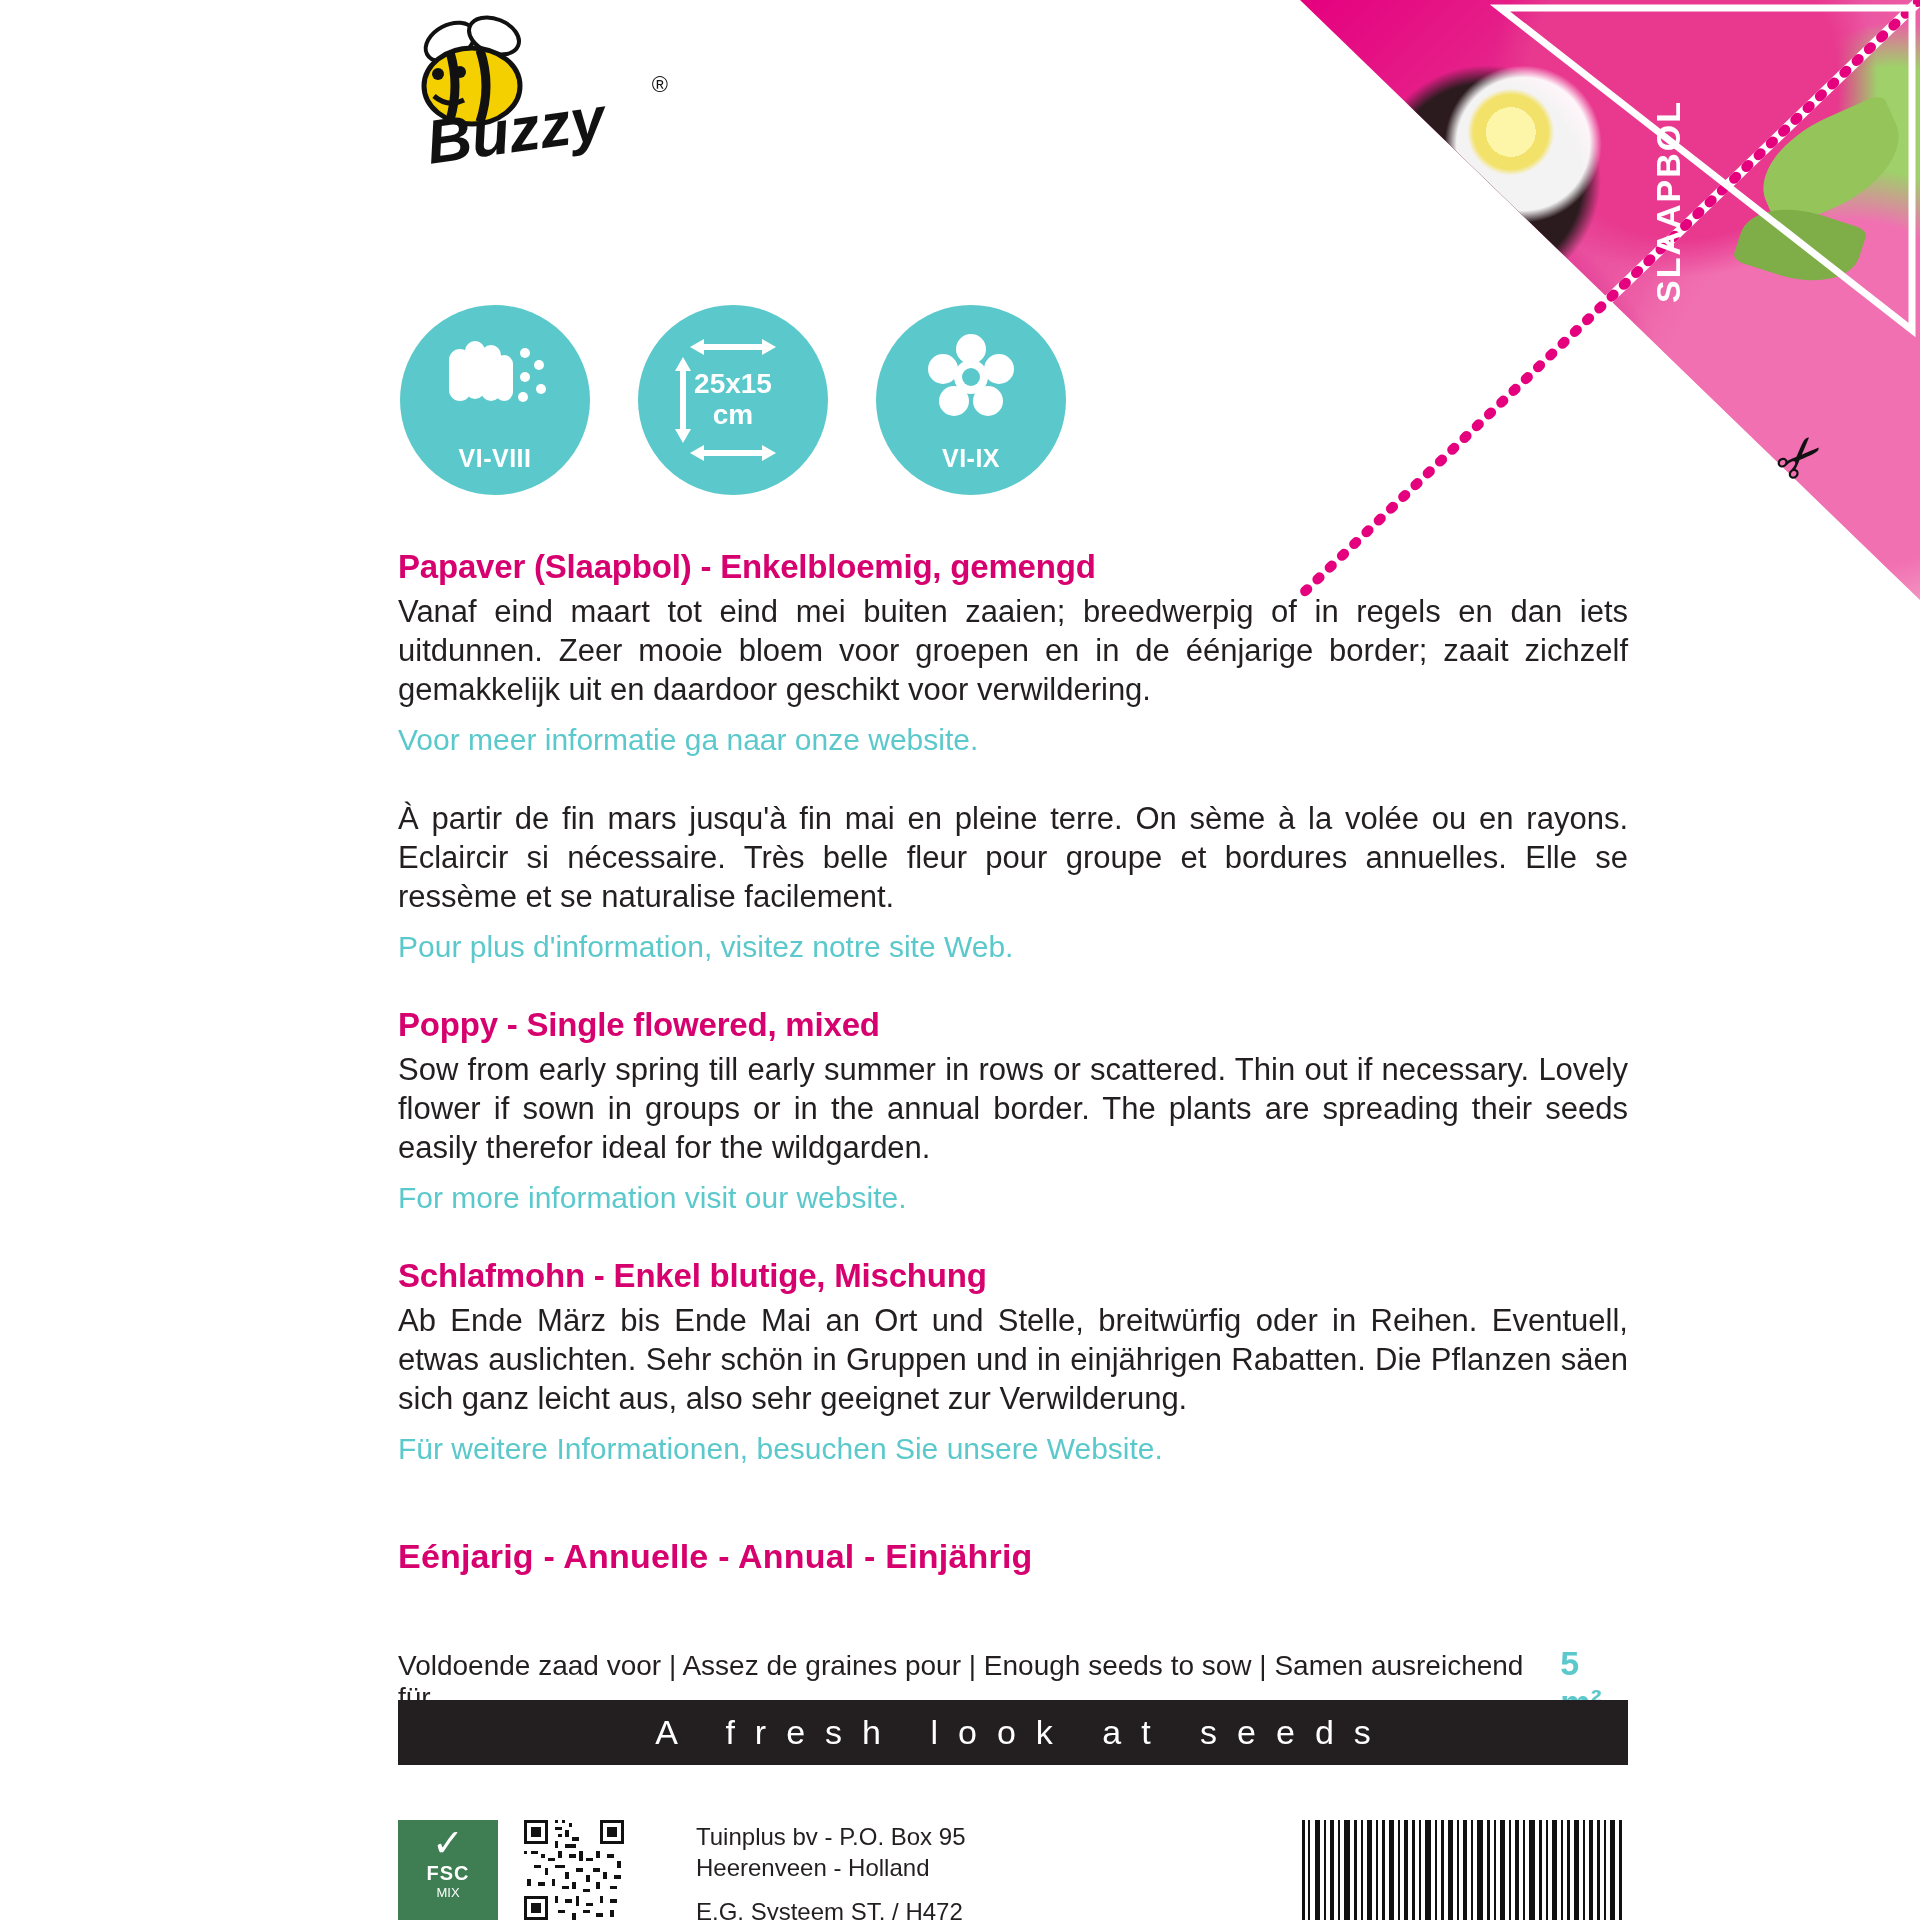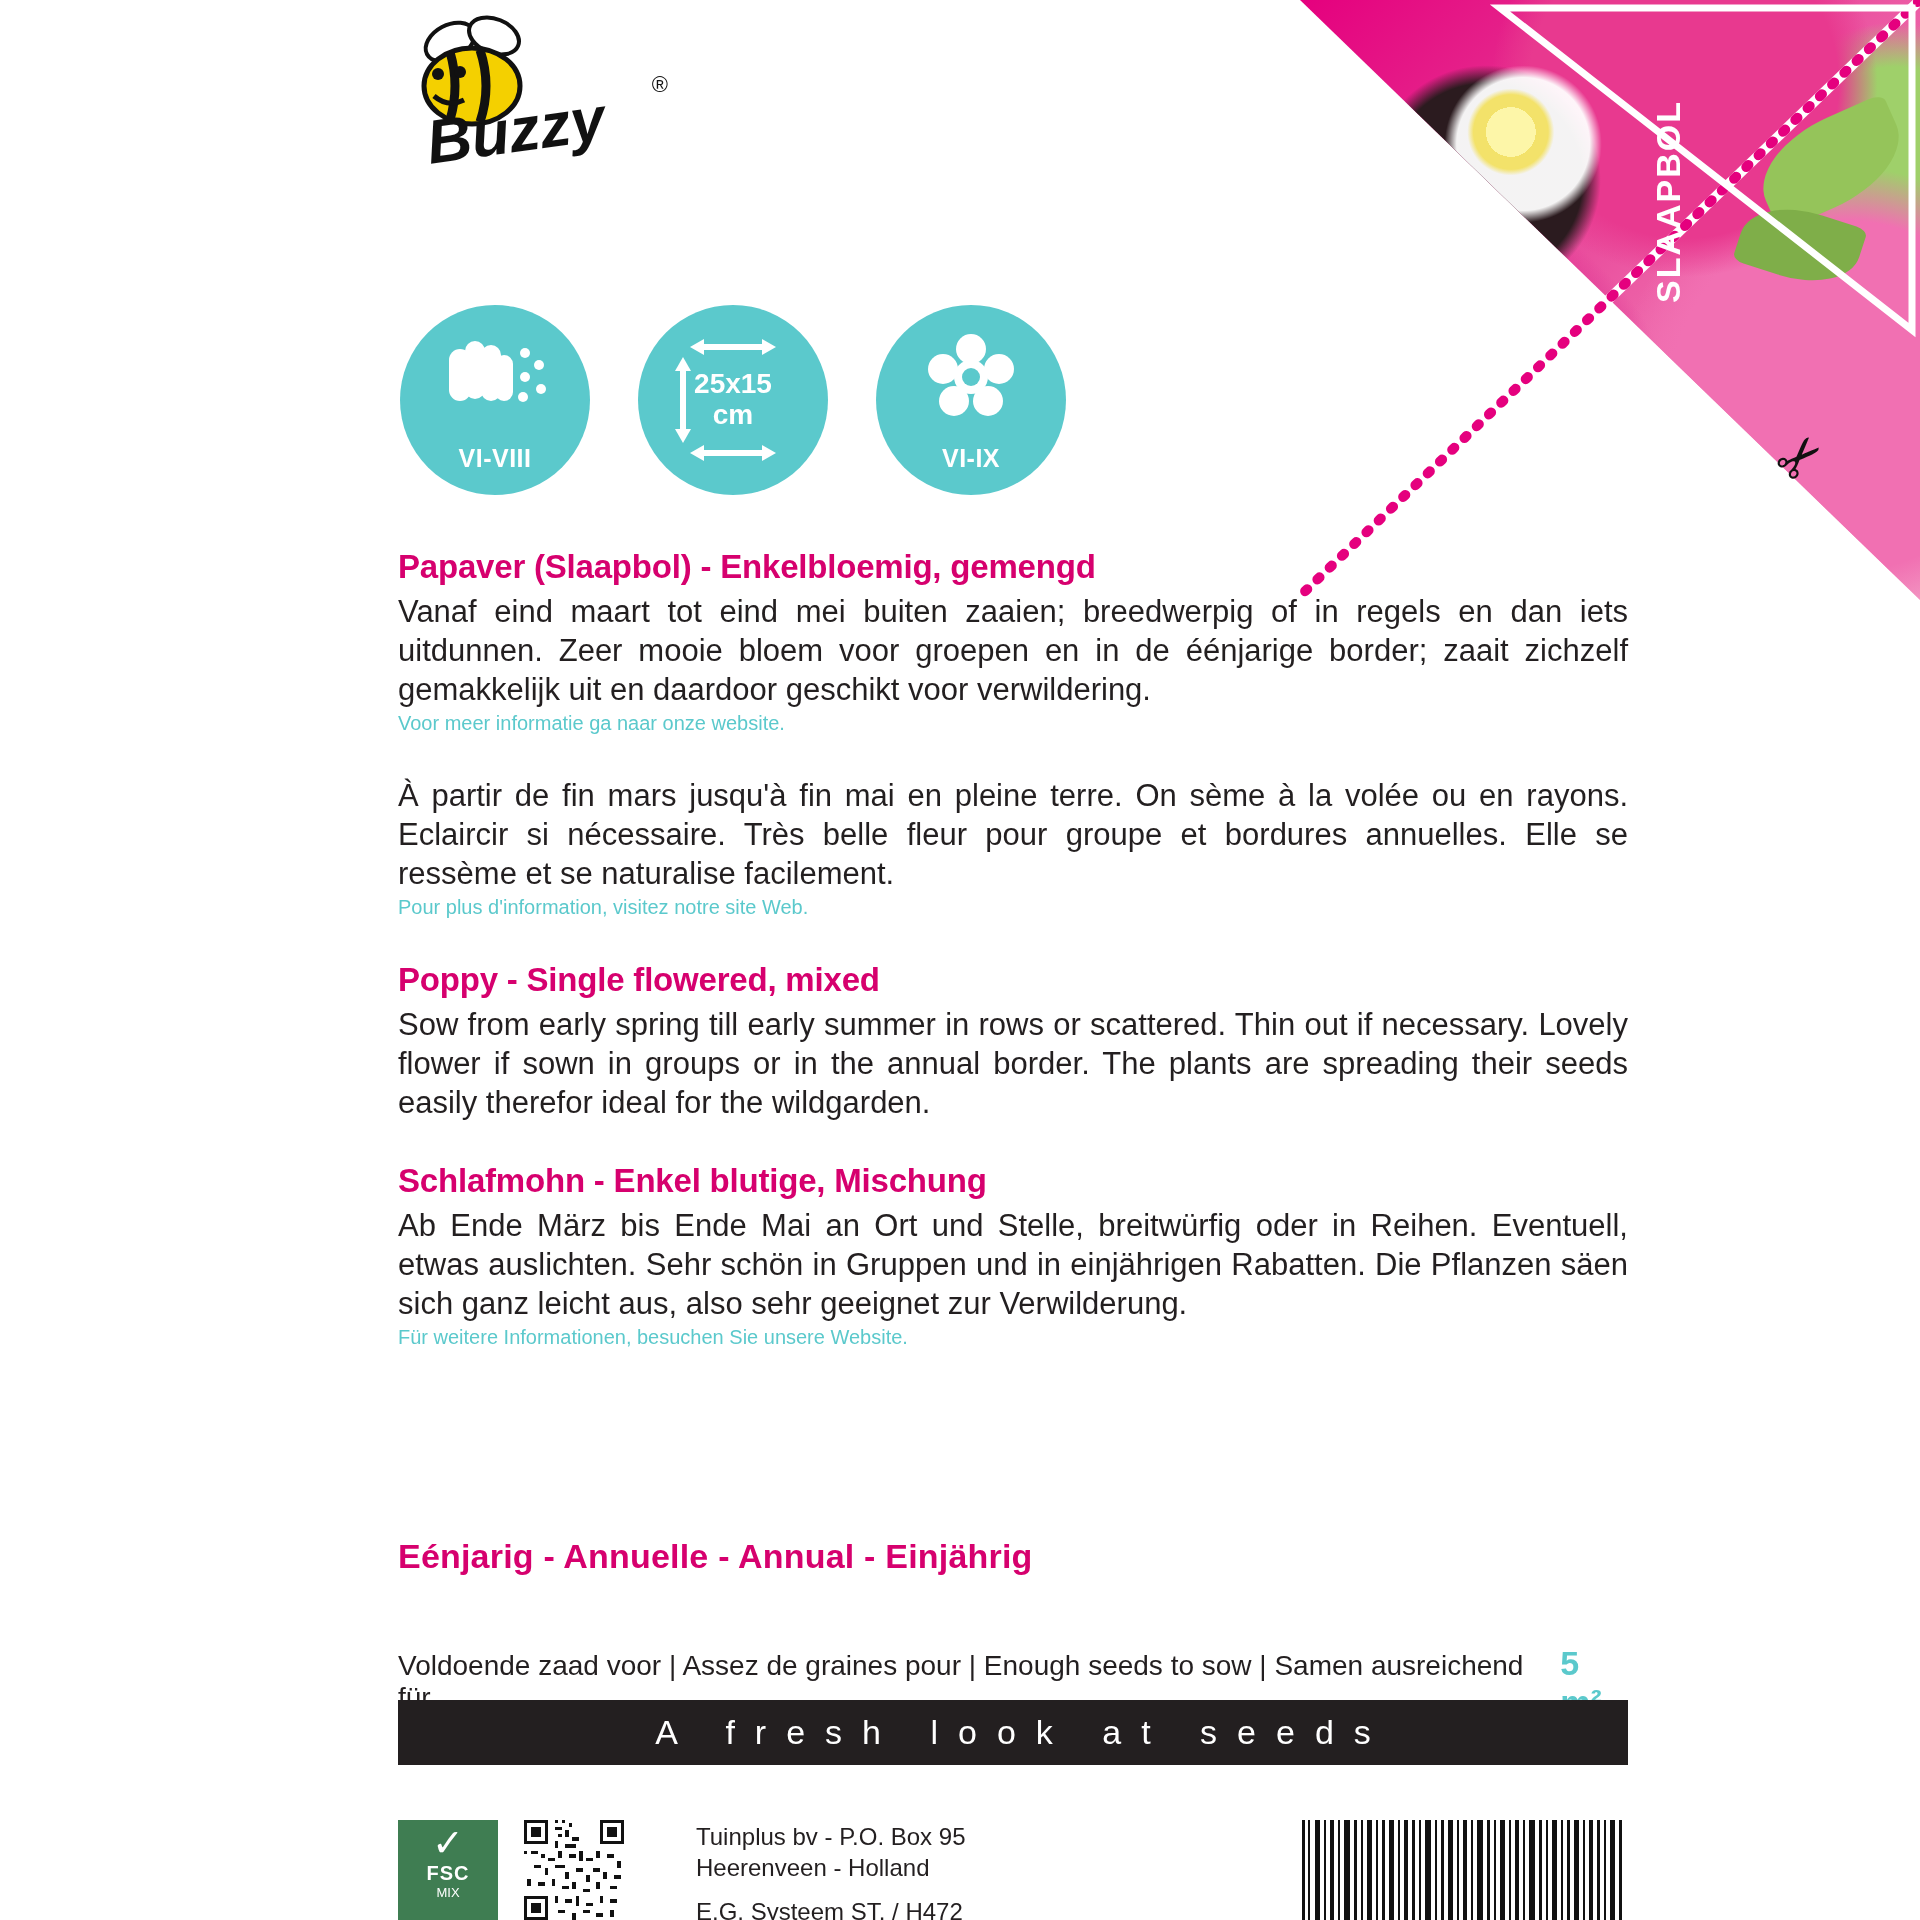--- a/index.html
+++ b/index.html
@@ -167,22 +167,22 @@
     letter-spacing: -0.2px;
   }
   .block p {
     margin: 0;
     font-size: 31px;
     line-height: 1.26;
     color: #231f20;
     text-align: justify;
   }
   .block .web {
-    margin-top: 2px;
-    font-size: 20px;
+    margin-top: 12px;
+    font-size: 30px;
     color: #5bc9cc;
   }
 
   
   .annual {
     position: absolute;
     left: 398px;
     top: 1537px;
     width: 1230px;
     font-size: 34px;
@@ -380,20 +380,21 @@
   </div>
 
   <div class="block">
     <p>À partir de fin mars jusqu'à fin mai en pleine terre. On sème à la volée ou en rayons. Eclaircir si nécessaire. Très belle fleur pour groupe et bordures annuelles. Elle se ressème et se naturalise facilement.</p>
     <p class="web">Pour plus d'information, visitez notre site Web.</p>
   </div>
 
   <div class="block">
     <h2>Poppy - Single flowered, mixed</h2>
     <p>Sow from early spring till early summer in rows or scattered. Thin out if necessary. Lovely flower if sown in groups or in the annual border. The plants are spreading their seeds easily therefor ideal for the wildgarden.</p>
+    <p class="web">For more information visit our website.</p>
   </div>
 
   <div class="block">
     <h2>Schlafmohn - Enkel blutige, Mischung</h2>
     <p>Ab Ende März bis Ende Mai an Ort und Stelle, breitwürfig oder in Reihen. Eventuell, etwas auslichten. Sehr schön in Gruppen und in einjährigen Rabatten. Die Pflanzen säen sich ganz leicht  aus, also sehr geeignet zur Verwilderung.</p>
     <p class="web">Für weitere Informationen, besuchen Sie unsere Website.</p>
   </div>
 
 </div>
 

